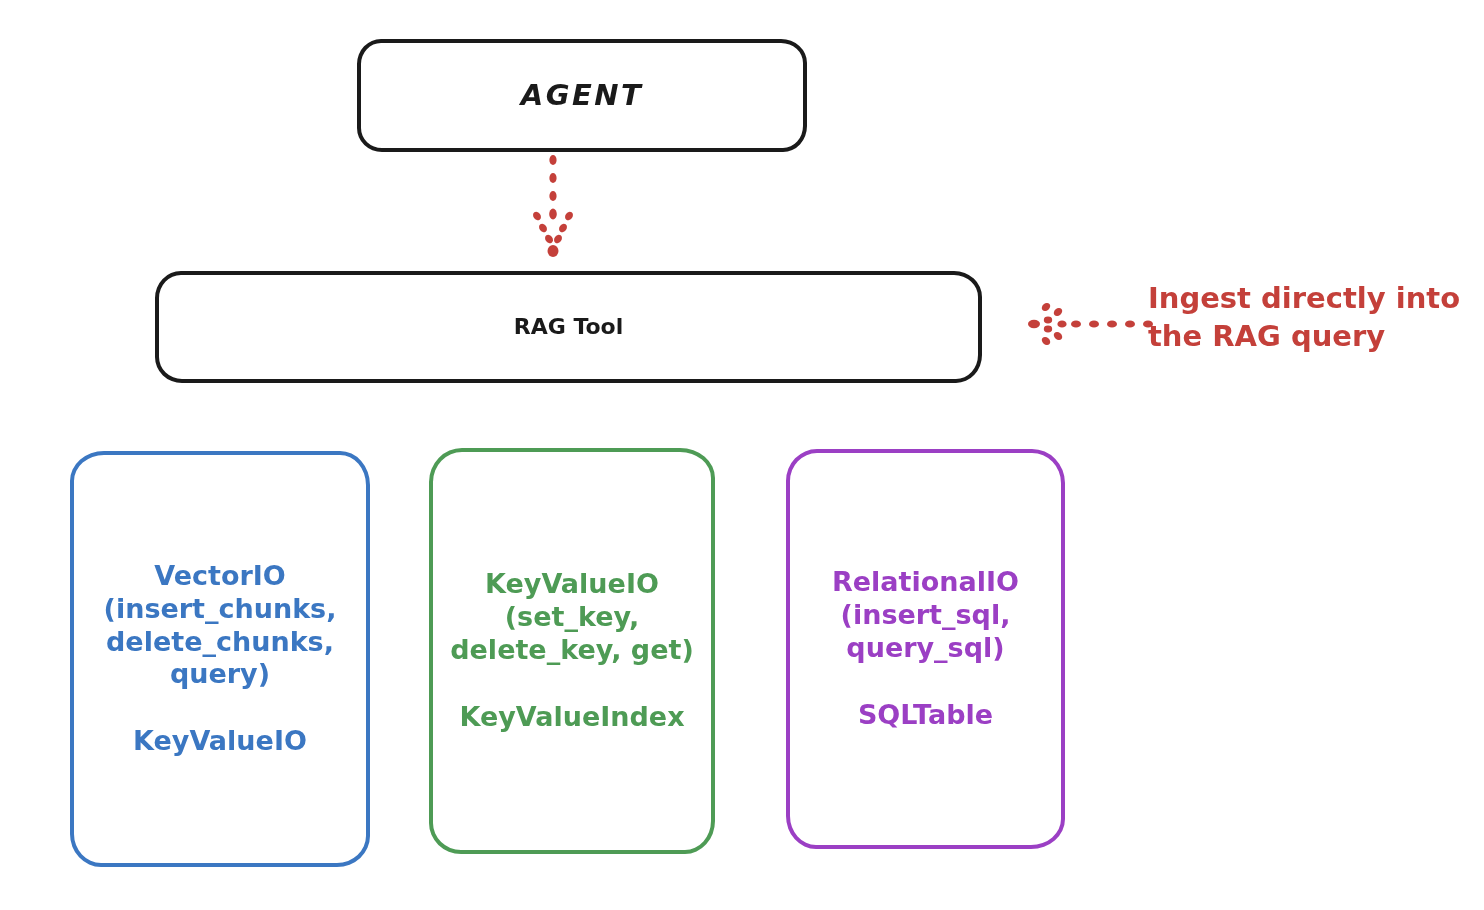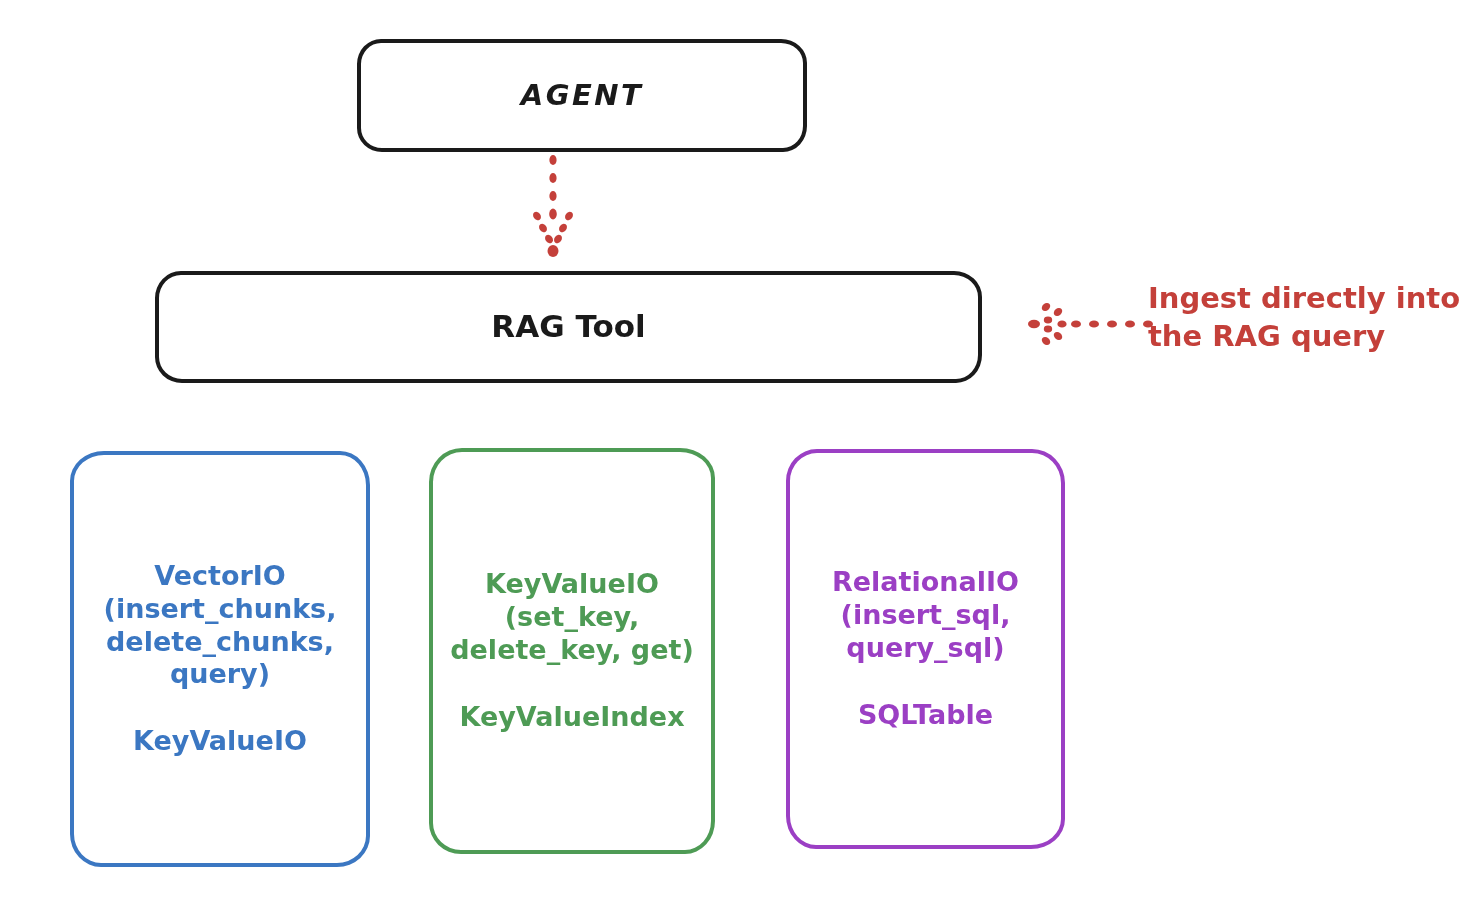--- a/index.html
+++ b/index.html
@@ -66,21 +66,21 @@
     left: 155px;
     top: 271px;
     width: 827px;
     height: 112px;
     border-width: 4px;
     border-color: #1a1a1a;
     border-radius: 26px 28px 26px 27px / 27px 26px 28px 26px;
   }
   #ragtool-box .node-label {
     color: #1a1a1a;
-    font-size: 31px;
+    font-size: 22px;
     font-weight: 600;
     font-family: "DejaVu Sans", sans-serif;
   }
 
   
   .io-box {
     border-width: 4px;
     padding: 0 8px;
   }
   .io-box .node-label {

